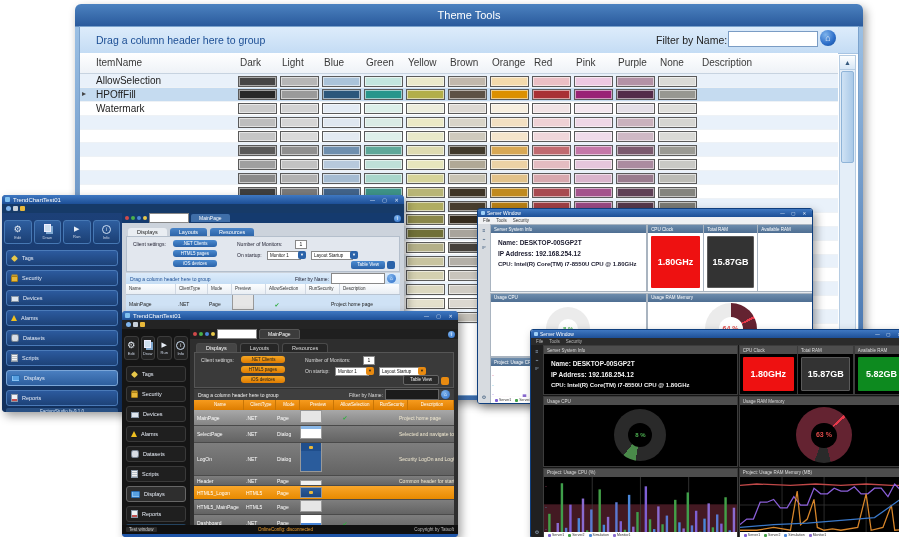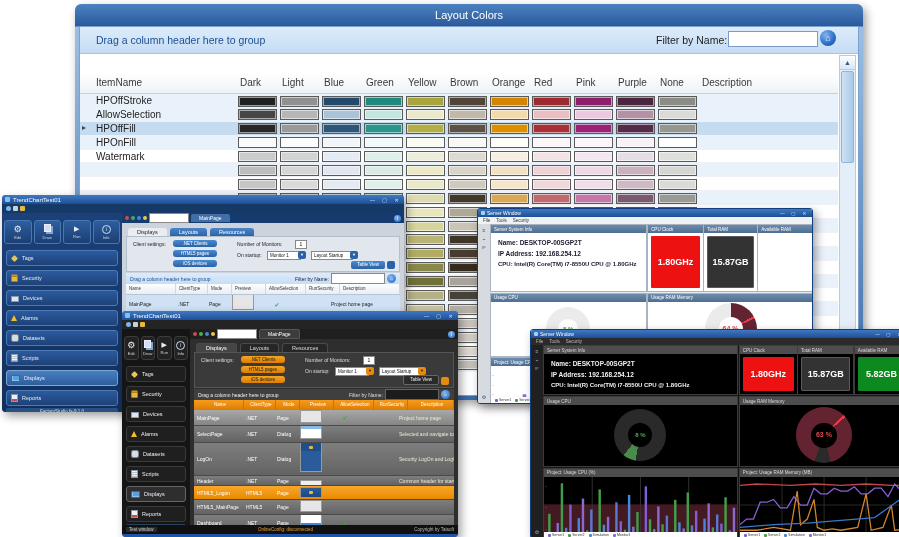--- a/index.html
+++ b/index.html
@@ -11,21 +11,21 @@
          background:linear-gradient(#4c82c0,#2a5a9c 22px,#9cc0e4 23px,#3a6aa8);padding:0;}
   .t-title{height:22px;display:flex;align-items:center;justify-content:center;color:#fff;font-size:11px;}
   .t-inner{position:absolute;left:4px;right:4px;top:22px;bottom:4px;background:#fff;border:1px solid #7ba2cc;overflow:hidden;}
   .t-group{position:absolute;left:0;right:0;top:0;height:26px;background:linear-gradient(#ddecfb,#c4dcf4);border-bottom:1px solid #a7c4e2;}
   .t-group-text{position:absolute;left:16px;top:7px;font-size:10.5px;color:#1c4e94;}
   .t-filter-label{position:absolute;left:576px;top:7px;font-size:10.5px;color:#222;}
   .t-filter-input{position:absolute;left:648px;top:4px;width:84px;height:14px;border:1px solid #7a9cc4;font-size:9px;padding:0 2px;background:#fff;}
   .t-home-btn{position:absolute;left:740px;top:3px;width:16px;height:16px;border-radius:50%;
               background:radial-gradient(circle at 35% 30%,#7fb4ec,#2a6cc8 60%,#144a92);color:#fff;
               font-size:9px;line-height:16px;text-align:center;cursor:pointer;}
-  .t-grid{position:absolute;left:0;top:26px;right:20px;bottom:0;overflow:hidden;margin-top:20px;}
+  .t-grid{position:absolute;left:0;top:26px;right:20px;bottom:0;overflow:hidden;}
   .t-hrow{position:relative;height:20px;background:linear-gradient(#ffffff,#eef2f7);border-bottom:1px solid #c7d3e0;}
   .t-hcell{position:absolute;top:4px;font-size:10px;color:#3a3a3a;white-space:nowrap;}
   .t-row{position:relative;height:12.9px;background:#fff;border-bottom:1px solid #eef2f6;}
   .t-row.alt{background:#e9f1fa;}
   .t-row.sel{background:#c5dbf0;}
   .t-gutter{position:absolute;left:2px;top:1px;font-size:8px;color:#444;}
   .t-name{position:absolute;left:16px;top:1px;font-size:10px;color:#222;white-space:nowrap;}
   .sw{position:absolute;top:1.5px;width:37px;height:9px;border:1px solid #5a5a5a;box-shadow:inset 0 0 0 1px rgba(255,255,255,.55);}
   .t-scrollbar{position:absolute;right:2px;top:28px;bottom:2px;width:15px;background:#e4eef8;border:1px solid #b6cce2;}
   .t-sb-btn{height:13px;font-size:7px;color:#35597e;text-align:center;line-height:13px;background:linear-gradient(#fdfefe,#d7e7f6);border-bottom:1px solid #b6cce2;cursor:pointer;}
@@ -196,21 +196,21 @@
   .axis{position:absolute;left:1px;top:8px;bottom:8px;display:flex;flex-direction:column;justify-content:space-between;z-index:2;}
   .axis i{font-style:normal;font-size:3.5px;line-height:3px;}
 </style>
 </head>
 <body>
 
 <div id="canvas">
 
   <section class="win theme">
     <div class="t-title">
-      <span>Layout Colors</span>
+      <span>Theme Tools</span>
     </div>
     <div class="t-inner">
       <div class="t-group">
         <span class="t-group-text">Drag a column header here to group</span>
         <span class="t-filter-label">Filter by Name:</span>
         <input class="t-filter-input" value="" style="">
         <span class="t-home-btn">⌂</span>
       </div>
       <div class="t-grid" id="themeGrid">
           <div class="t-hrow">
@@ -222,35 +222,20 @@
             <span class="t-hcell" style="left: 328px;">Yellow</span>
             <span class="t-hcell" style="left: 370px;">Brown</span>
             <span class="t-hcell" style="left: 412px;">Orange</span>
             <span class="t-hcell" style="left: 454px;">Red</span>
             <span class="t-hcell" style="left: 496px;">Pink</span>
             <span class="t-hcell" style="left: 538px;">Purple</span>
             <span class="t-hcell" style="left: 580px;">None</span>
             <span class="t-hcell" style="left: 622px;">Description</span>
           </div>
           <div class="t-row alt">
-            <span class="t-name">HPOffStroke</span>
-            <div class="sw" style="left: 158px; background: rgb(32, 32, 32);"></div>
-            <div class="sw" style="left: 200px; background: rgb(144, 144, 144);"></div>
-            <div class="sw" style="left: 242px; background: rgb(36, 73, 106);"></div>
-            <div class="sw" style="left: 284px; background: rgb(31, 139, 126);"></div>
-            <div class="sw" style="left: 326px; background: rgb(169, 165, 61);"></div>
-            <div class="sw" style="left: 368px; background: rgb(81, 69, 58);"></div>
-            <div class="sw" style="left: 410px; background: rgb(212, 133, 0);"></div>
-            <div class="sw" style="left: 452px; background: rgb(157, 42, 47);"></div>
-            <div class="sw" style="left: 494px; background: rgb(142, 29, 109);"></div>
-            <div class="sw" style="left: 536px; background: rgb(75, 37, 64);"></div>
-            <div class="sw" style="left: 578px; background: rgb(140, 140, 134);"></div>
-            <span class="t-name" style="left: 624px;"></span>
-          </div>
-          <div class="t-row alt">
             <span class="t-name">AllowSelection</span>
             <div class="sw" style="left: 158px; background: rgb(70, 70, 70);"></div>
             <div class="sw" style="left: 200px; background: rgb(182, 182, 182);"></div>
             <div class="sw" style="left: 242px; background: rgb(170, 195, 217);"></div>
             <div class="sw" style="left: 284px; background: rgb(195, 230, 223);"></div>
             <div class="sw" style="left: 326px; background: rgb(234, 233, 203);"></div>
             <div class="sw" style="left: 368px; background: rgb(193, 184, 172);"></div>
             <div class="sw" style="left: 410px; background: rgb(243, 218, 172);"></div>
             <div class="sw" style="left: 452px; background: rgb(234, 191, 196);"></div>
             <div class="sw" style="left: 494px; background: rgb(237, 201, 225);"></div>
@@ -265,35 +250,20 @@
             <div class="sw" style="left: 200px; background: rgb(154, 154, 154);"></div>
             <div class="sw" style="left: 242px; background: rgb(44, 87, 123);"></div>
             <div class="sw" style="left: 284px; background: rgb(40, 150, 139);"></div>
             <div class="sw" style="left: 326px; background: rgb(178, 174, 73);"></div>
             <div class="sw" style="left: 368px; background: rgb(93, 81, 69);"></div>
             <div class="sw" style="left: 410px; background: rgb(220, 144, 0);"></div>
             <div class="sw" style="left: 452px; background: rgb(168, 49, 53);"></div>
             <div class="sw" style="left: 494px; background: rgb(153, 34, 117);"></div>
             <div class="sw" style="left: 536px; background: rgb(84, 43, 73);"></div>
             <div class="sw" style="left: 578px; background: rgb(151, 151, 145);"></div>
-            <span class="t-name" style="left: 624px;"></span>
-          </div>
-          <div class="t-row alt">
-            <span class="t-name">HPOnFill</span>
-            <div class="sw" style="left: 158px; background: rgb(250, 250, 250);"></div>
-            <div class="sw" style="left: 200px; background: rgb(252, 252, 252);"></div>
-            <div class="sw" style="left: 242px; background: rgb(241, 245, 250);"></div>
-            <div class="sw" style="left: 284px; background: rgb(241, 250, 248);"></div>
-            <div class="sw" style="left: 326px; background: rgb(251, 251, 241);"></div>
-            <div class="sw" style="left: 368px; background: rgb(250, 248, 244);"></div>
-            <div class="sw" style="left: 410px; background: rgb(255, 253, 247);"></div>
-            <div class="sw" style="left: 452px; background: rgb(253, 245, 246);"></div>
-            <div class="sw" style="left: 494px; background: rgb(253, 245, 250);"></div>
-            <div class="sw" style="left: 536px; background: rgb(248, 242, 246);"></div>
-            <div class="sw" style="left: 578px; background: rgb(255, 255, 255);"></div>
             <span class="t-name" style="left: 624px;"></span>
           </div>
           <div class="t-row">
             <span class="t-name">Watermark</span>
             <div class="sw" style="left: 158px; background: rgb(203, 203, 203);"></div>
             <div class="sw" style="left: 200px; background: rgb(211, 211, 211);"></div>
             <div class="sw" style="left: 242px; background: rgb(227, 235, 244);"></div>
             <div class="sw" style="left: 284px; background: rgb(220, 239, 233);"></div>
             <div class="sw" style="left: 326px; background: rgb(237, 237, 220);"></div>
             <div class="sw" style="left: 368px; background: rgb(221, 217, 211);"></div>

